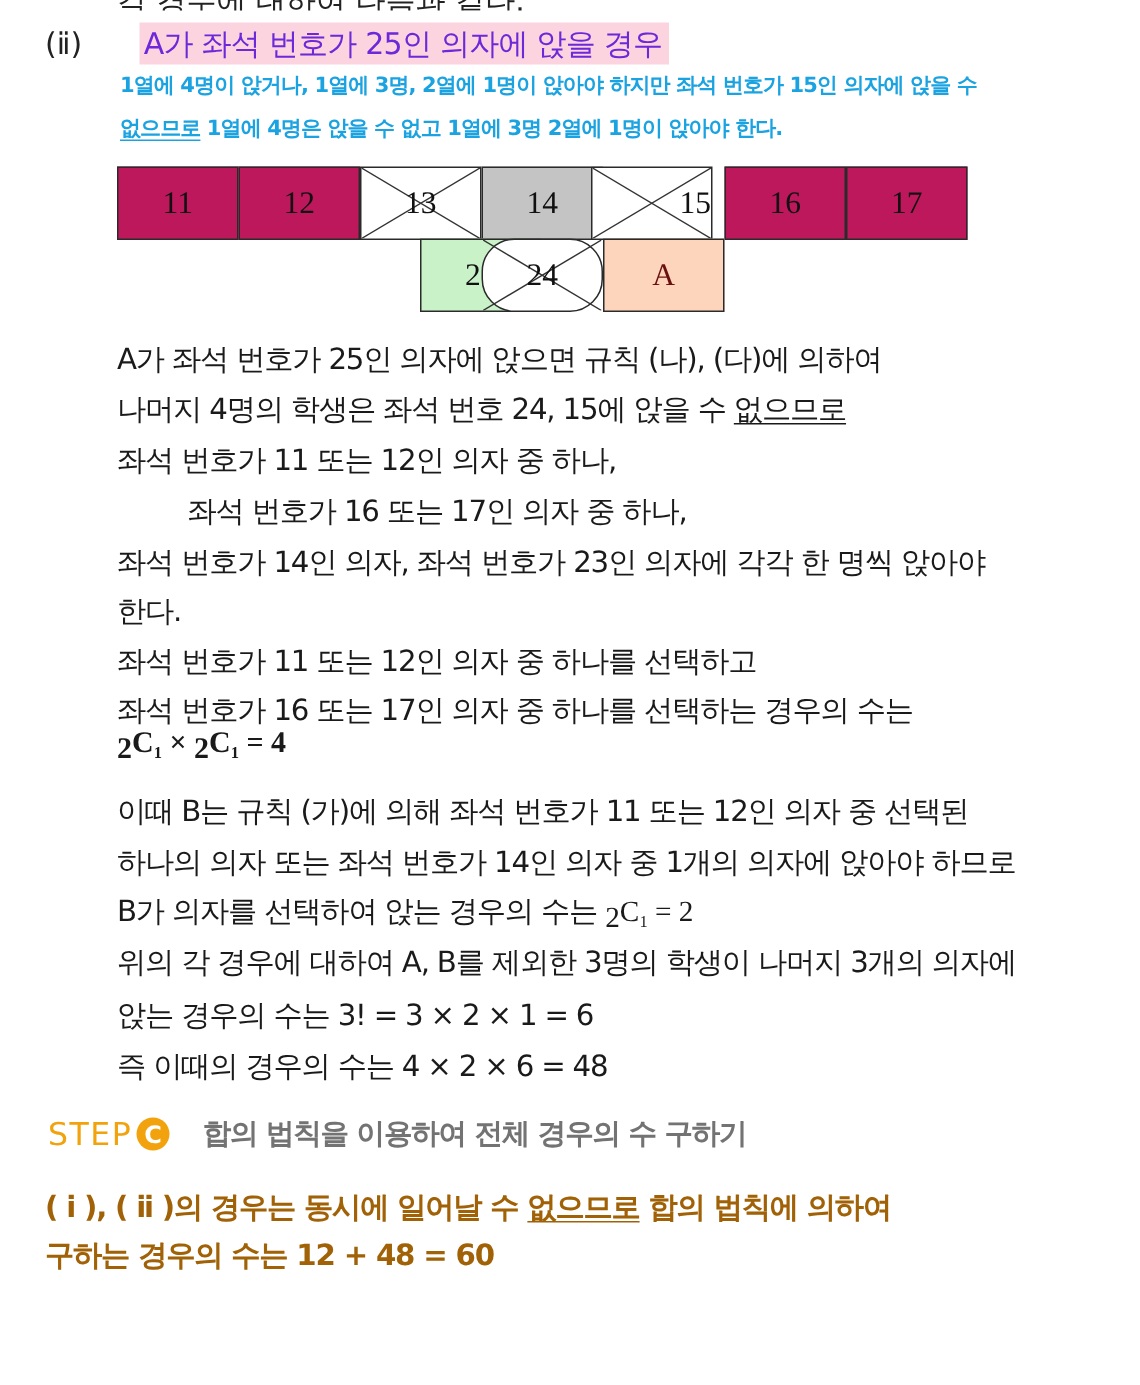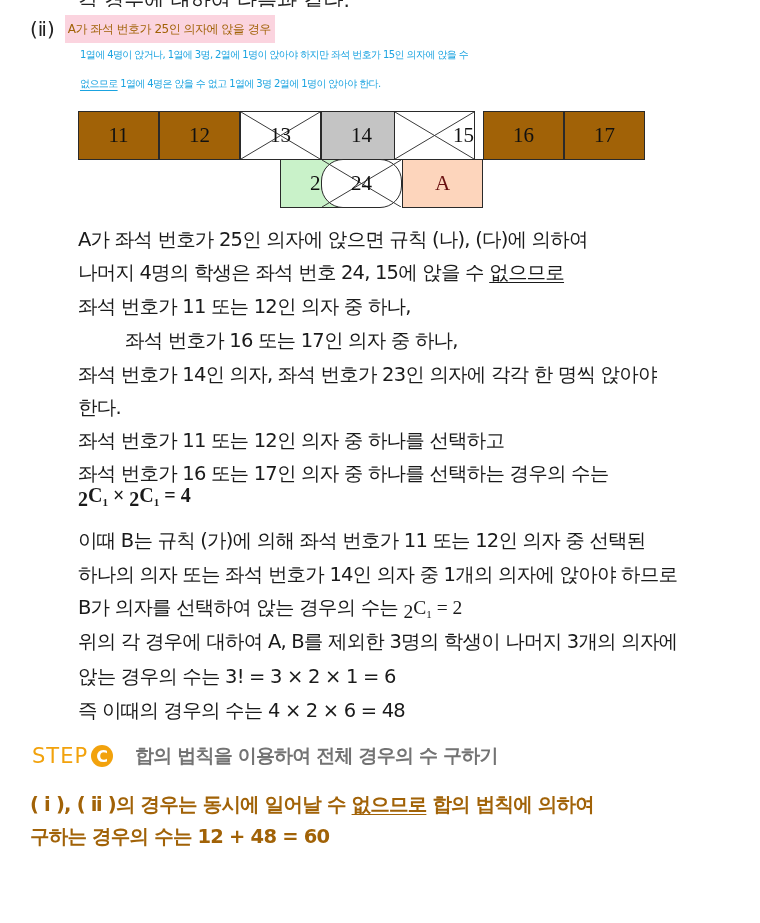--- a/index.html
+++ b/index.html
@@ -7,35 +7,36 @@
     width: 760px; height: 923px; background: #ffffff; position: relative; overflow: hidden;
     font-family: "DejaVu Sans", "Liberation Sans", sans-serif; color: #1a1a1a;
   }
   .cut-line {
     position: absolute; left: 78px; top: -13px; font-size: 20px; color: #222; letter-spacing: 0;
     height: 20px; overflow: hidden; white-space: nowrap;
   }
   .case-head { position: absolute; left: 30px; top: 14px; height: 30px; display: flex; align-items: center; }
   .case-num { font-family: "DejaVu Sans", sans-serif; font-size: 20px; color: #222; margin-right: 10px; }
   .case-title {
-    font-size: 12px; color: #a16207; background: #fbd4df; padding: 0 4px 0 3px; line-height: 28px;
+    font-size: 20px; color: #6d28d9; background: #fbd4df; padding: 0 4px 0 3px; line-height: 28px;
     letter-spacing: -0.5px;
+    margin-left: 28px;
   }
   .note {
-    position: absolute; left: 80px; font-size: 10px; font-weight: normal; color: #1aa3e0;
+    position: absolute; left: 80px; font-size: 14px; font-weight: bold; color: #1aa3e0;
     white-space: nowrap; letter-spacing: -0.6px;
   }
   .note u { text-decoration: underline; text-underline-offset: 3px; }
   .grid { position: absolute; left: 0; top: 0; }
   .cell {
     position: absolute; width: 81px; height: 49px; box-sizing: border-box;
     border: 1.5px solid #2a2a2a; display: flex; align-items: center; justify-content: center;
     font-family: "Liberation Serif", "DejaVu Serif", serif; font-size: 21px; color: #111;
   }
-  .cell.purple { background: #a16207; }
+  .cell.purple { background: #be185d; }
   .cell.gray { background: #c4c4c4; }
   .cell.white { background: #ffffff; }
   .cell.green { background: #c9f2c9; }
   .cell.orange { background: #fdd5bc; color: #6a1010; }
   .cell svg.x { position: absolute; left: 0; top: 0; width: 100%; height: 100%; }
   .cell span { position: relative; }
   .body-text {
     position: absolute; left: 78px; font-size: 19.5px; color: #1a1a1a; white-space: nowrap;
     letter-spacing: -0.8px;
   }

